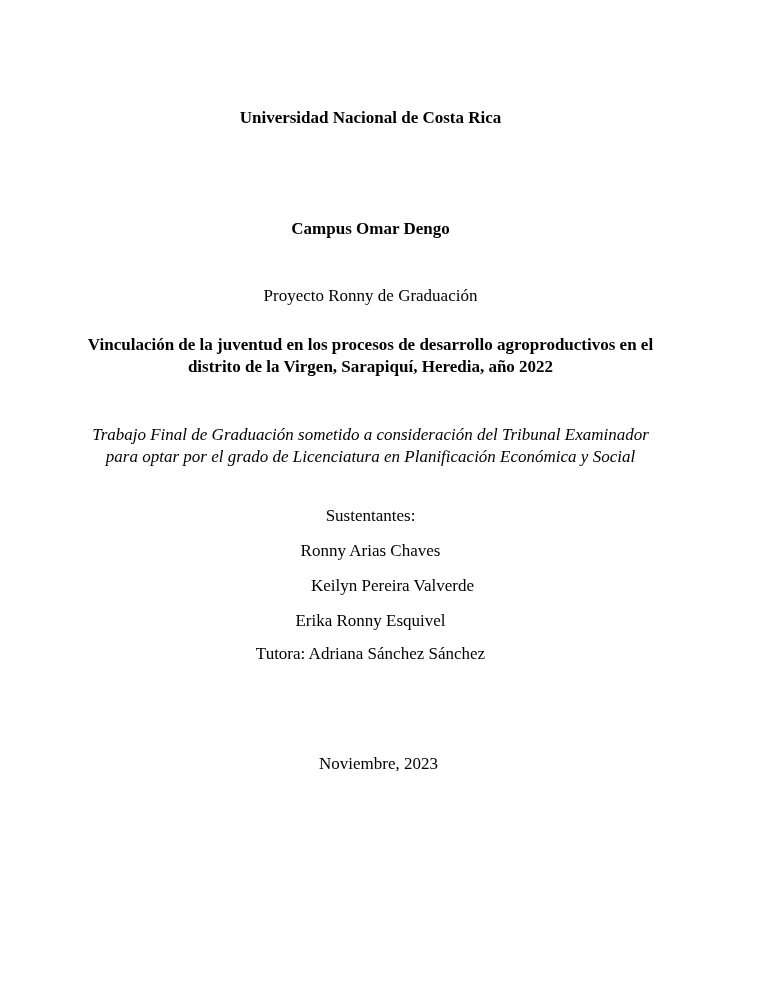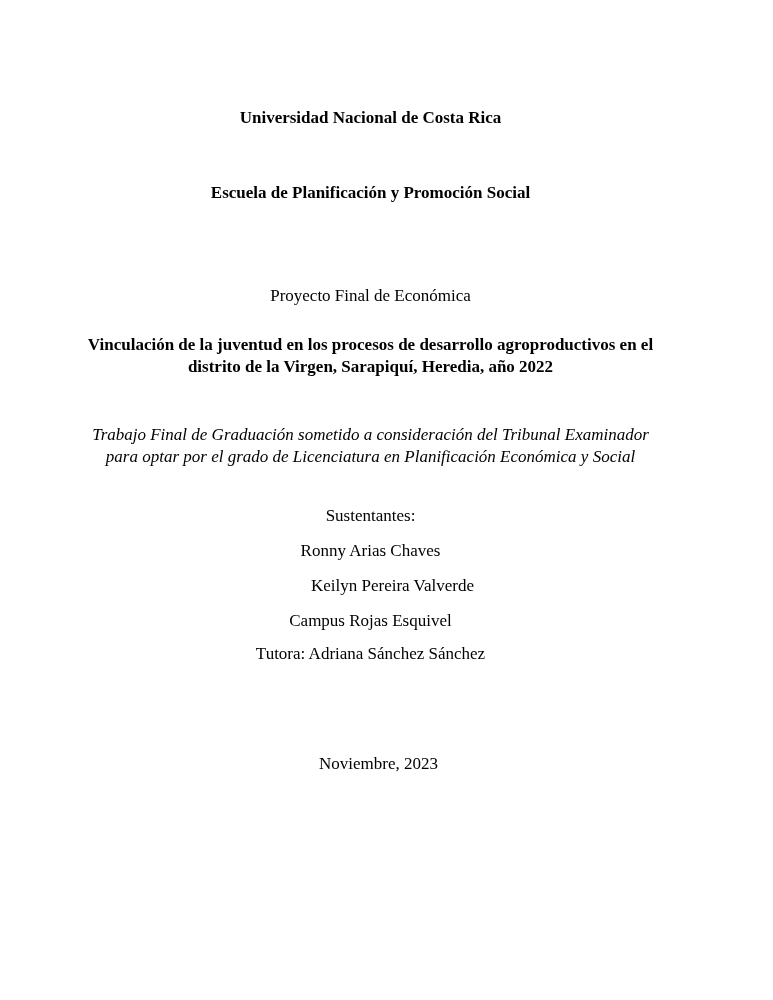--- a/index.html
+++ b/index.html
@@ -56,35 +56,35 @@
   #place-line        { top: 800px; }
 </style>
 </head>
 <body>
 
 <div class="page">
 
   <p id="university-name" class="line bold">Universidad Nacional de Costa Rica</p>
 
 
-  <p id="school-name" class="line bold">Escuela de Planificación y Promoción Social</p>
 
+  <p id="campus-name" class="line bold">Campus Omar Dengo</p>
 
-  <p id="project-type" class="line">Proyecto Final de Económica</p>
+  <p id="project-type" class="line">Proyecto Ronny de Graduación</p>
 
   <p id="thesis-title" class="line wrap bold constrained">Vinculación de la juventud en los procesos de desarrollo agroproductivos en el distrito de la Virgen, Sarapiquí, Heredia, año 2022</p>
 
   <p id="submission-note" class="line wrap constrained">Trabajo Final de Graduación sometido a consideración del Tribunal Examinador para optar por el grado de Licenciatura en Planificación Económica y Social</p>
 
   <p id="authors-label" class="line">Sustentantes:</p>
 
   <p id="author-1" class="line">Ronny Arias Chaves</p>
 
   <p id="author-2" class="line">Keilyn Pereira Valverde</p>
 
-  <p id="author-3" class="line">Campus Rojas Esquivel</p>
+  <p id="author-3" class="line">Erika Ronny Esquivel</p>
 
   <p id="tutor-line" class="line">Tutora: Adriana Sánchez Sánchez</p>
 
   <p id="date-line" class="line">Noviembre, 2023</p>
 
 
 </div>
 
 </body></html>

